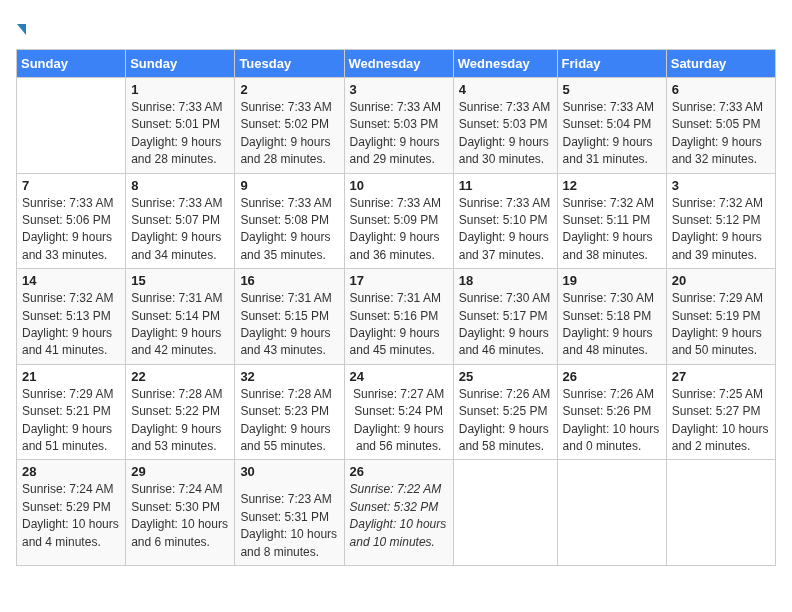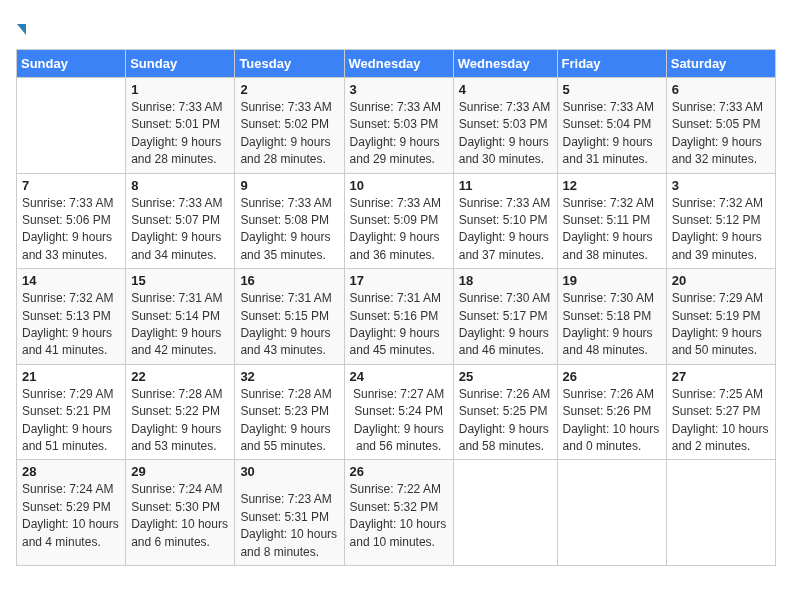--- a/index.html
+++ b/index.html
@@ -326,21 +326,21 @@
         </td>
         <td>
           <span class="day-num">30</span>
           <div class="cell-info" style="white-space: pre-line; margin-top: 12px;">Sunrise: 7:23 AM
 Sunset: 5:31 PM
 Daylight: 10 hours
 and 8 minutes.</div>
         </td>
         <td>
           <span class="day-num">26</span>
-          <div class="cell-info" style="white-space: pre-line;">Sunrise: 7:22 AM
+          <div class="cell-info" style="white-space: pre-line; font-style: italic;">Sunrise: 7:22 AM
 Sunset: 5:32 PM
 Daylight: 10 hours
 and 10 minutes.</div>
         </td>
         <td class="empty"></td>
         <td class="empty"></td>
         <td class="empty"></td>
       </tr>
     </tbody>
 </table>

